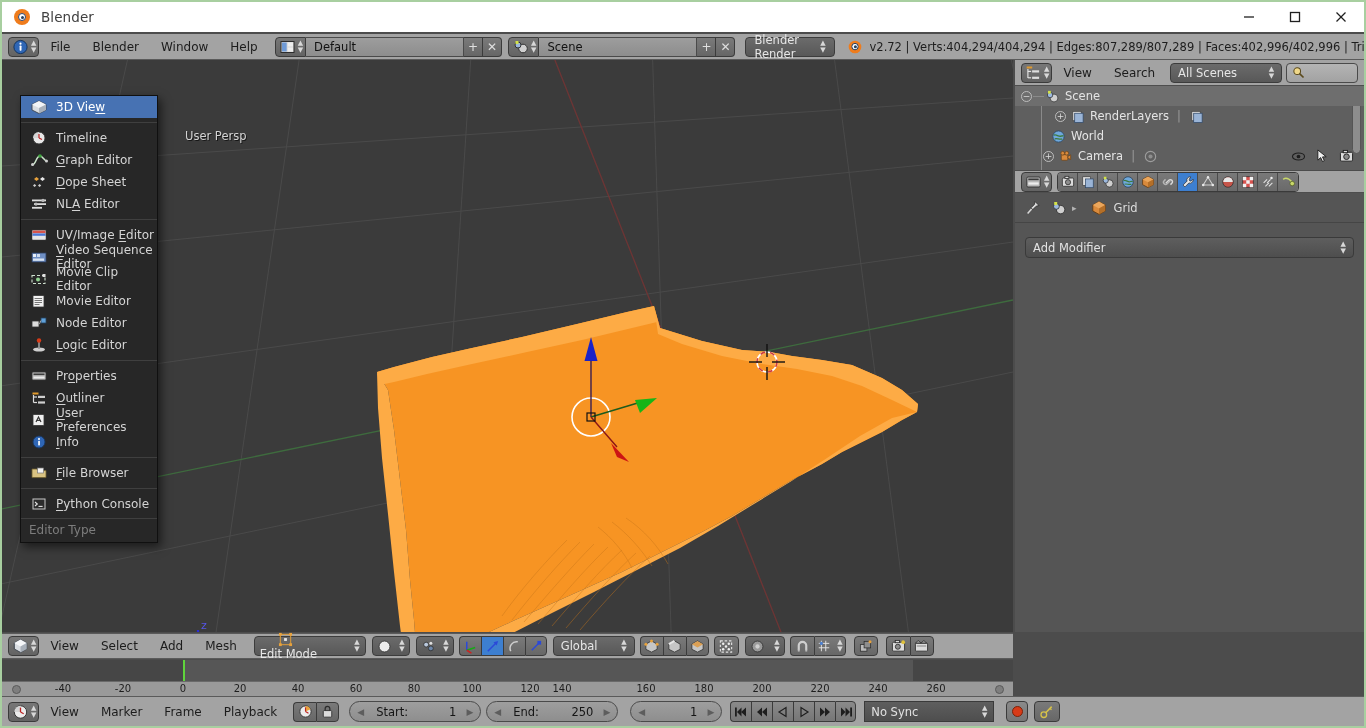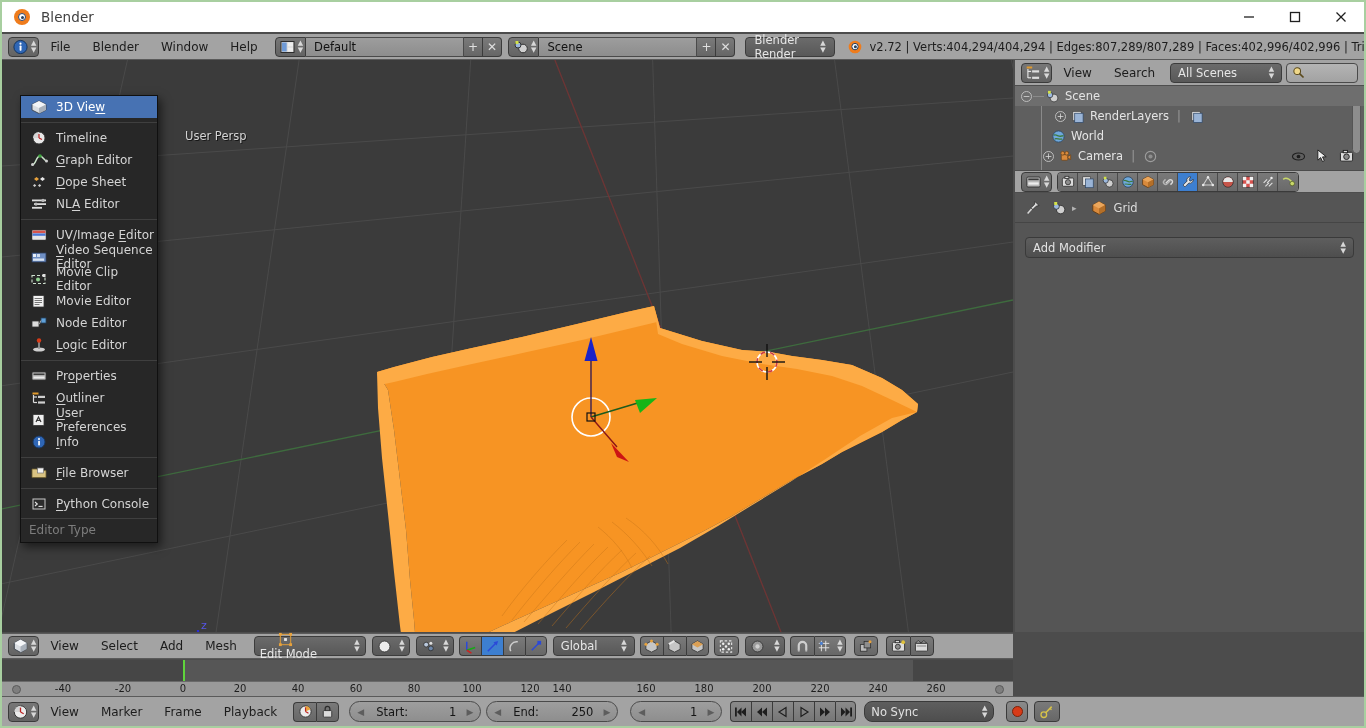--- a/index.html
+++ b/index.html
@@ -251,21 +251,21 @@
   .numfield .arw { color:#5d5d5d; font-size:9px; }
   .playgrp { display:inline-flex; margin-left:8px; }
   .playgrp .pb {
     width:21px;height:21px;border:1px solid #3b3b3b; border-right:none;
     background:linear-gradient(#8a8a8a,#767676);
     display:inline-flex;align-items:center;justify-content:center;
   }
   .playgrp .pb:first-child{border-radius:4px 0 0 4px;}
   .playgrp .pb:last-child{border-radius:0 4px 4px 0;border-right:1px solid #3b3b3b;}
   .syncsel {
-    margin-left:8px; height:21px; width:130px; border-radius:8px;
+    margin-left:8px; height:21px; width:130px; border-radius:0;
     background:linear-gradient(#5e5e5e,#4e4e4e); border:1px solid #3a3a3a;
     display:inline-flex;align-items:center;justify-content:space-between;
     padding:0 6px; color:#e2e2e2; font-size:11.5px;
   }
   .recbtn {
     margin-left:12px; width:22px;height:21px;border-radius:4px;
     background:linear-gradient(#8a8a8a,#767676); border:1px solid #3b3b3b;
     display:inline-flex;align-items:center;justify-content:center;
   }
   .recbtn .dot { width:11px;height:11px;border-radius:50%;background:#d83b18;border:1px solid #7a2209;}

